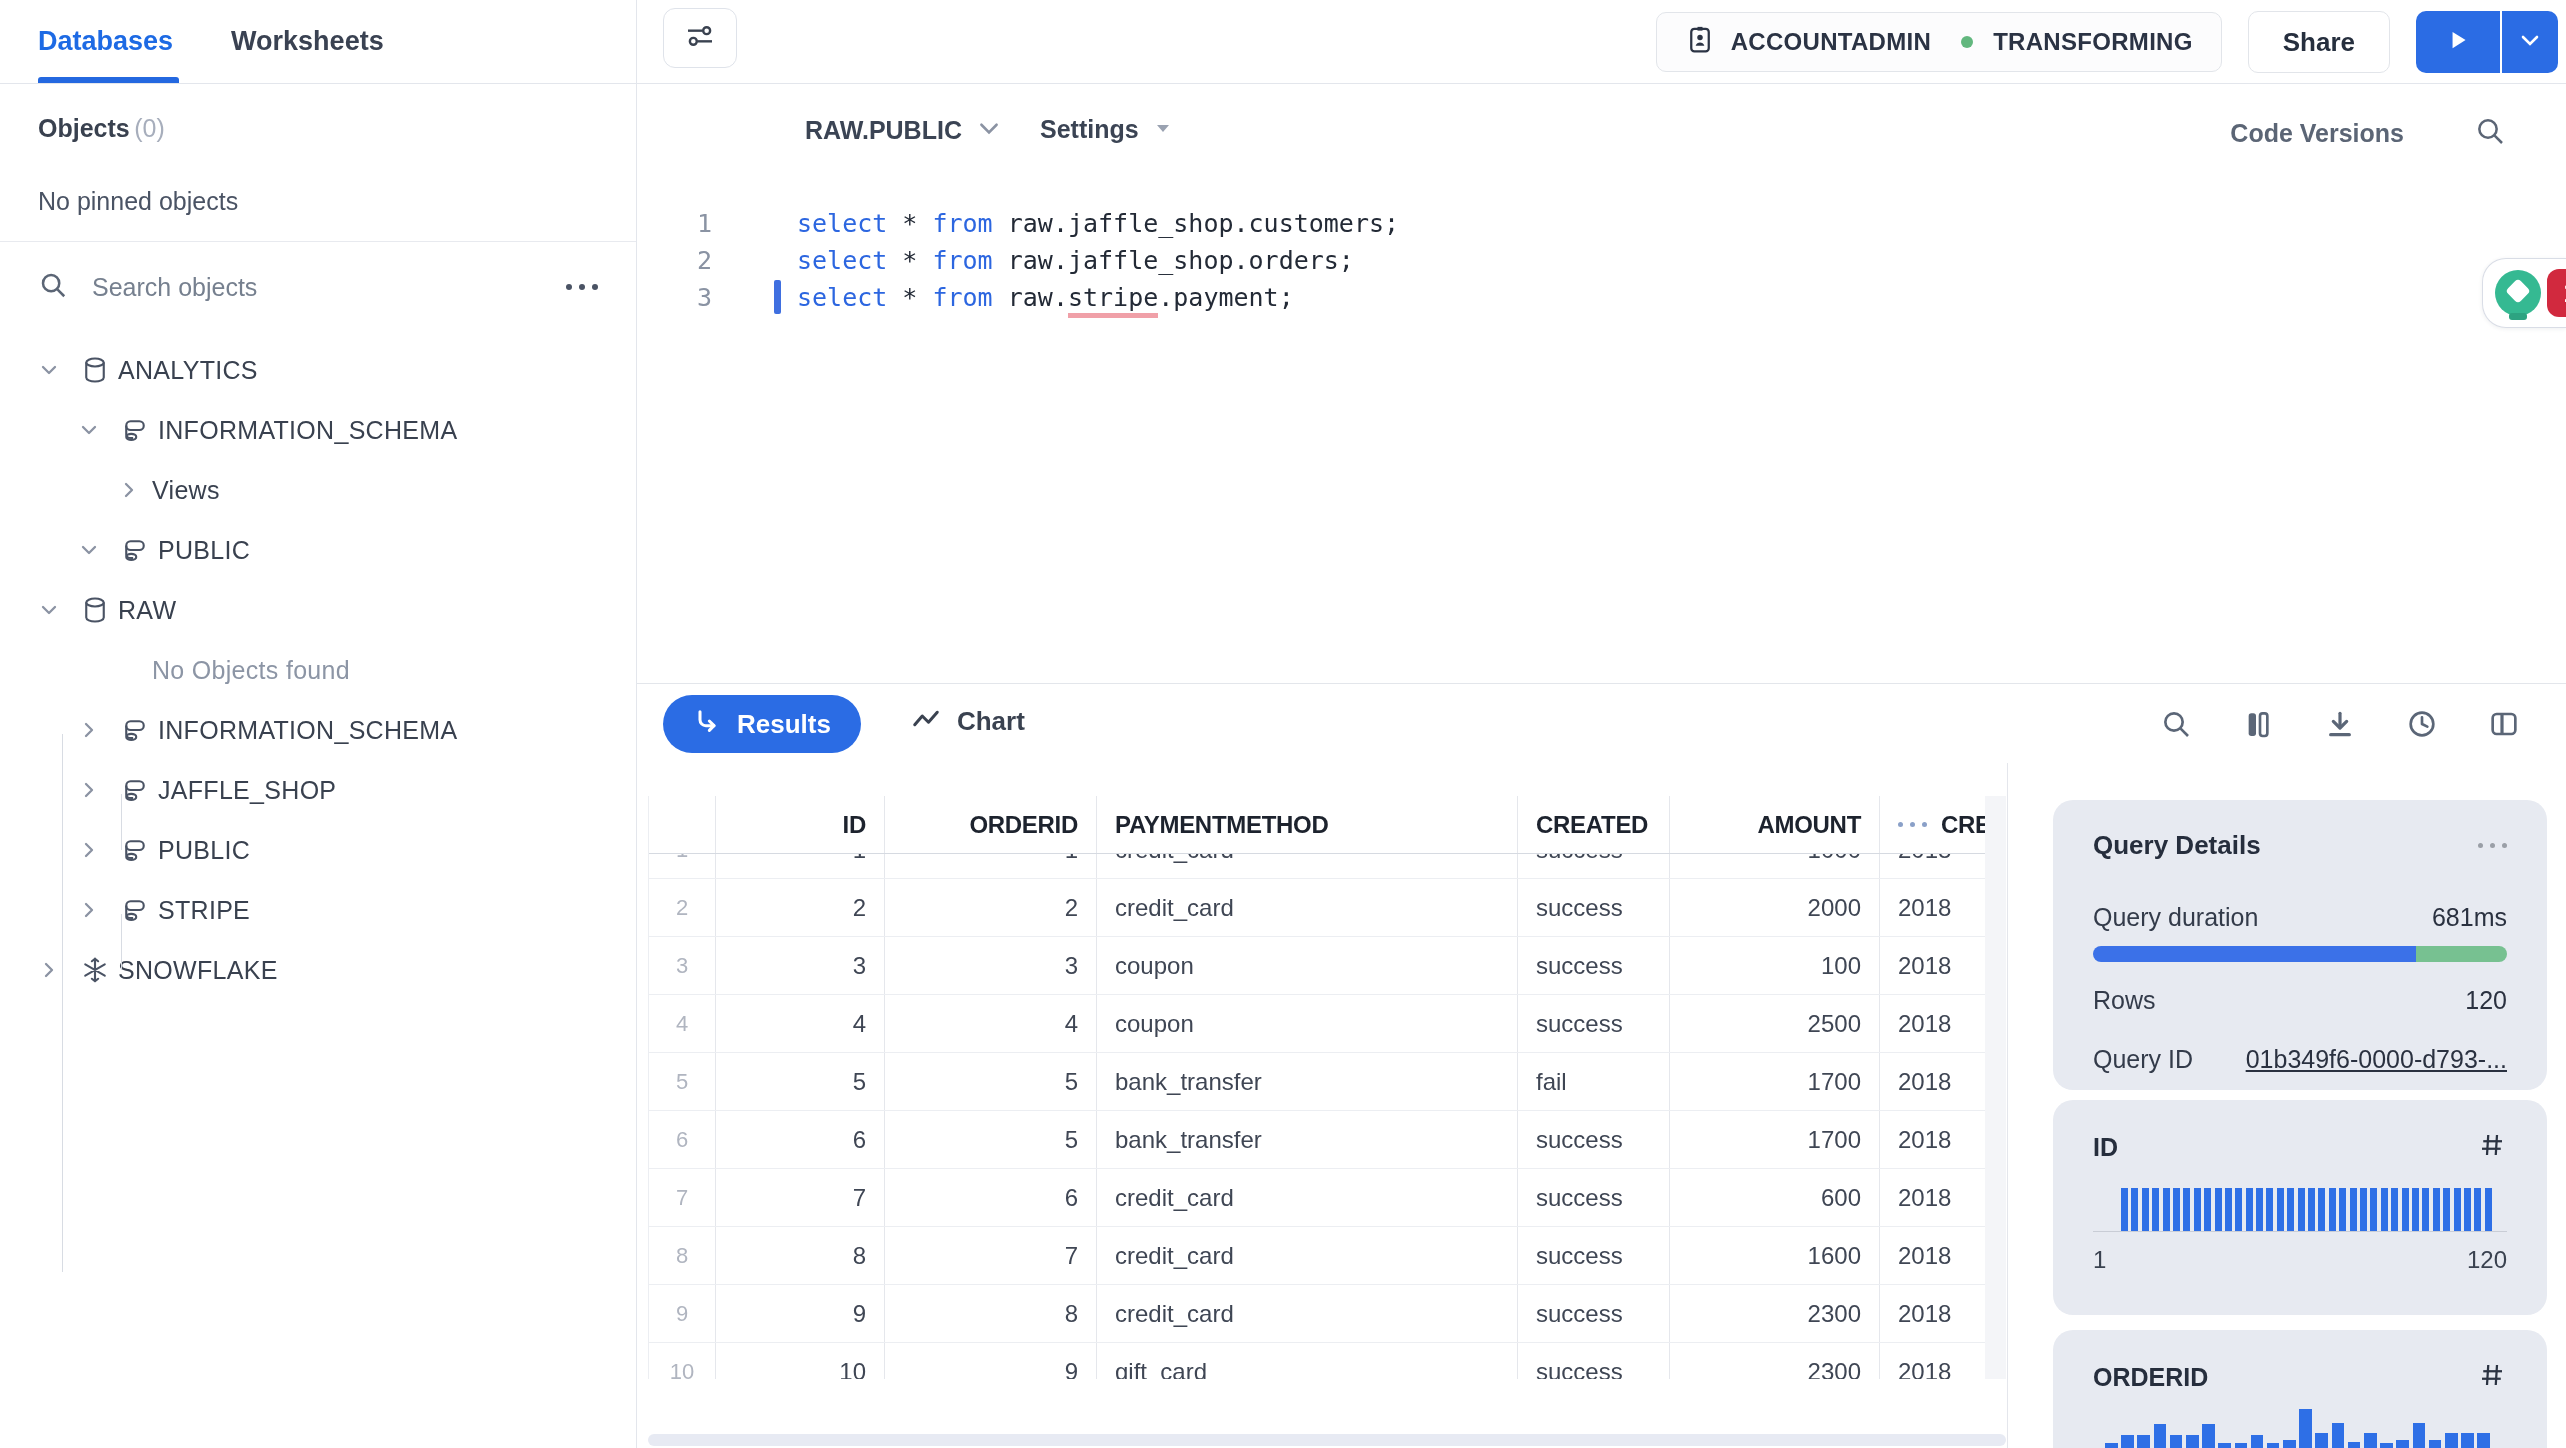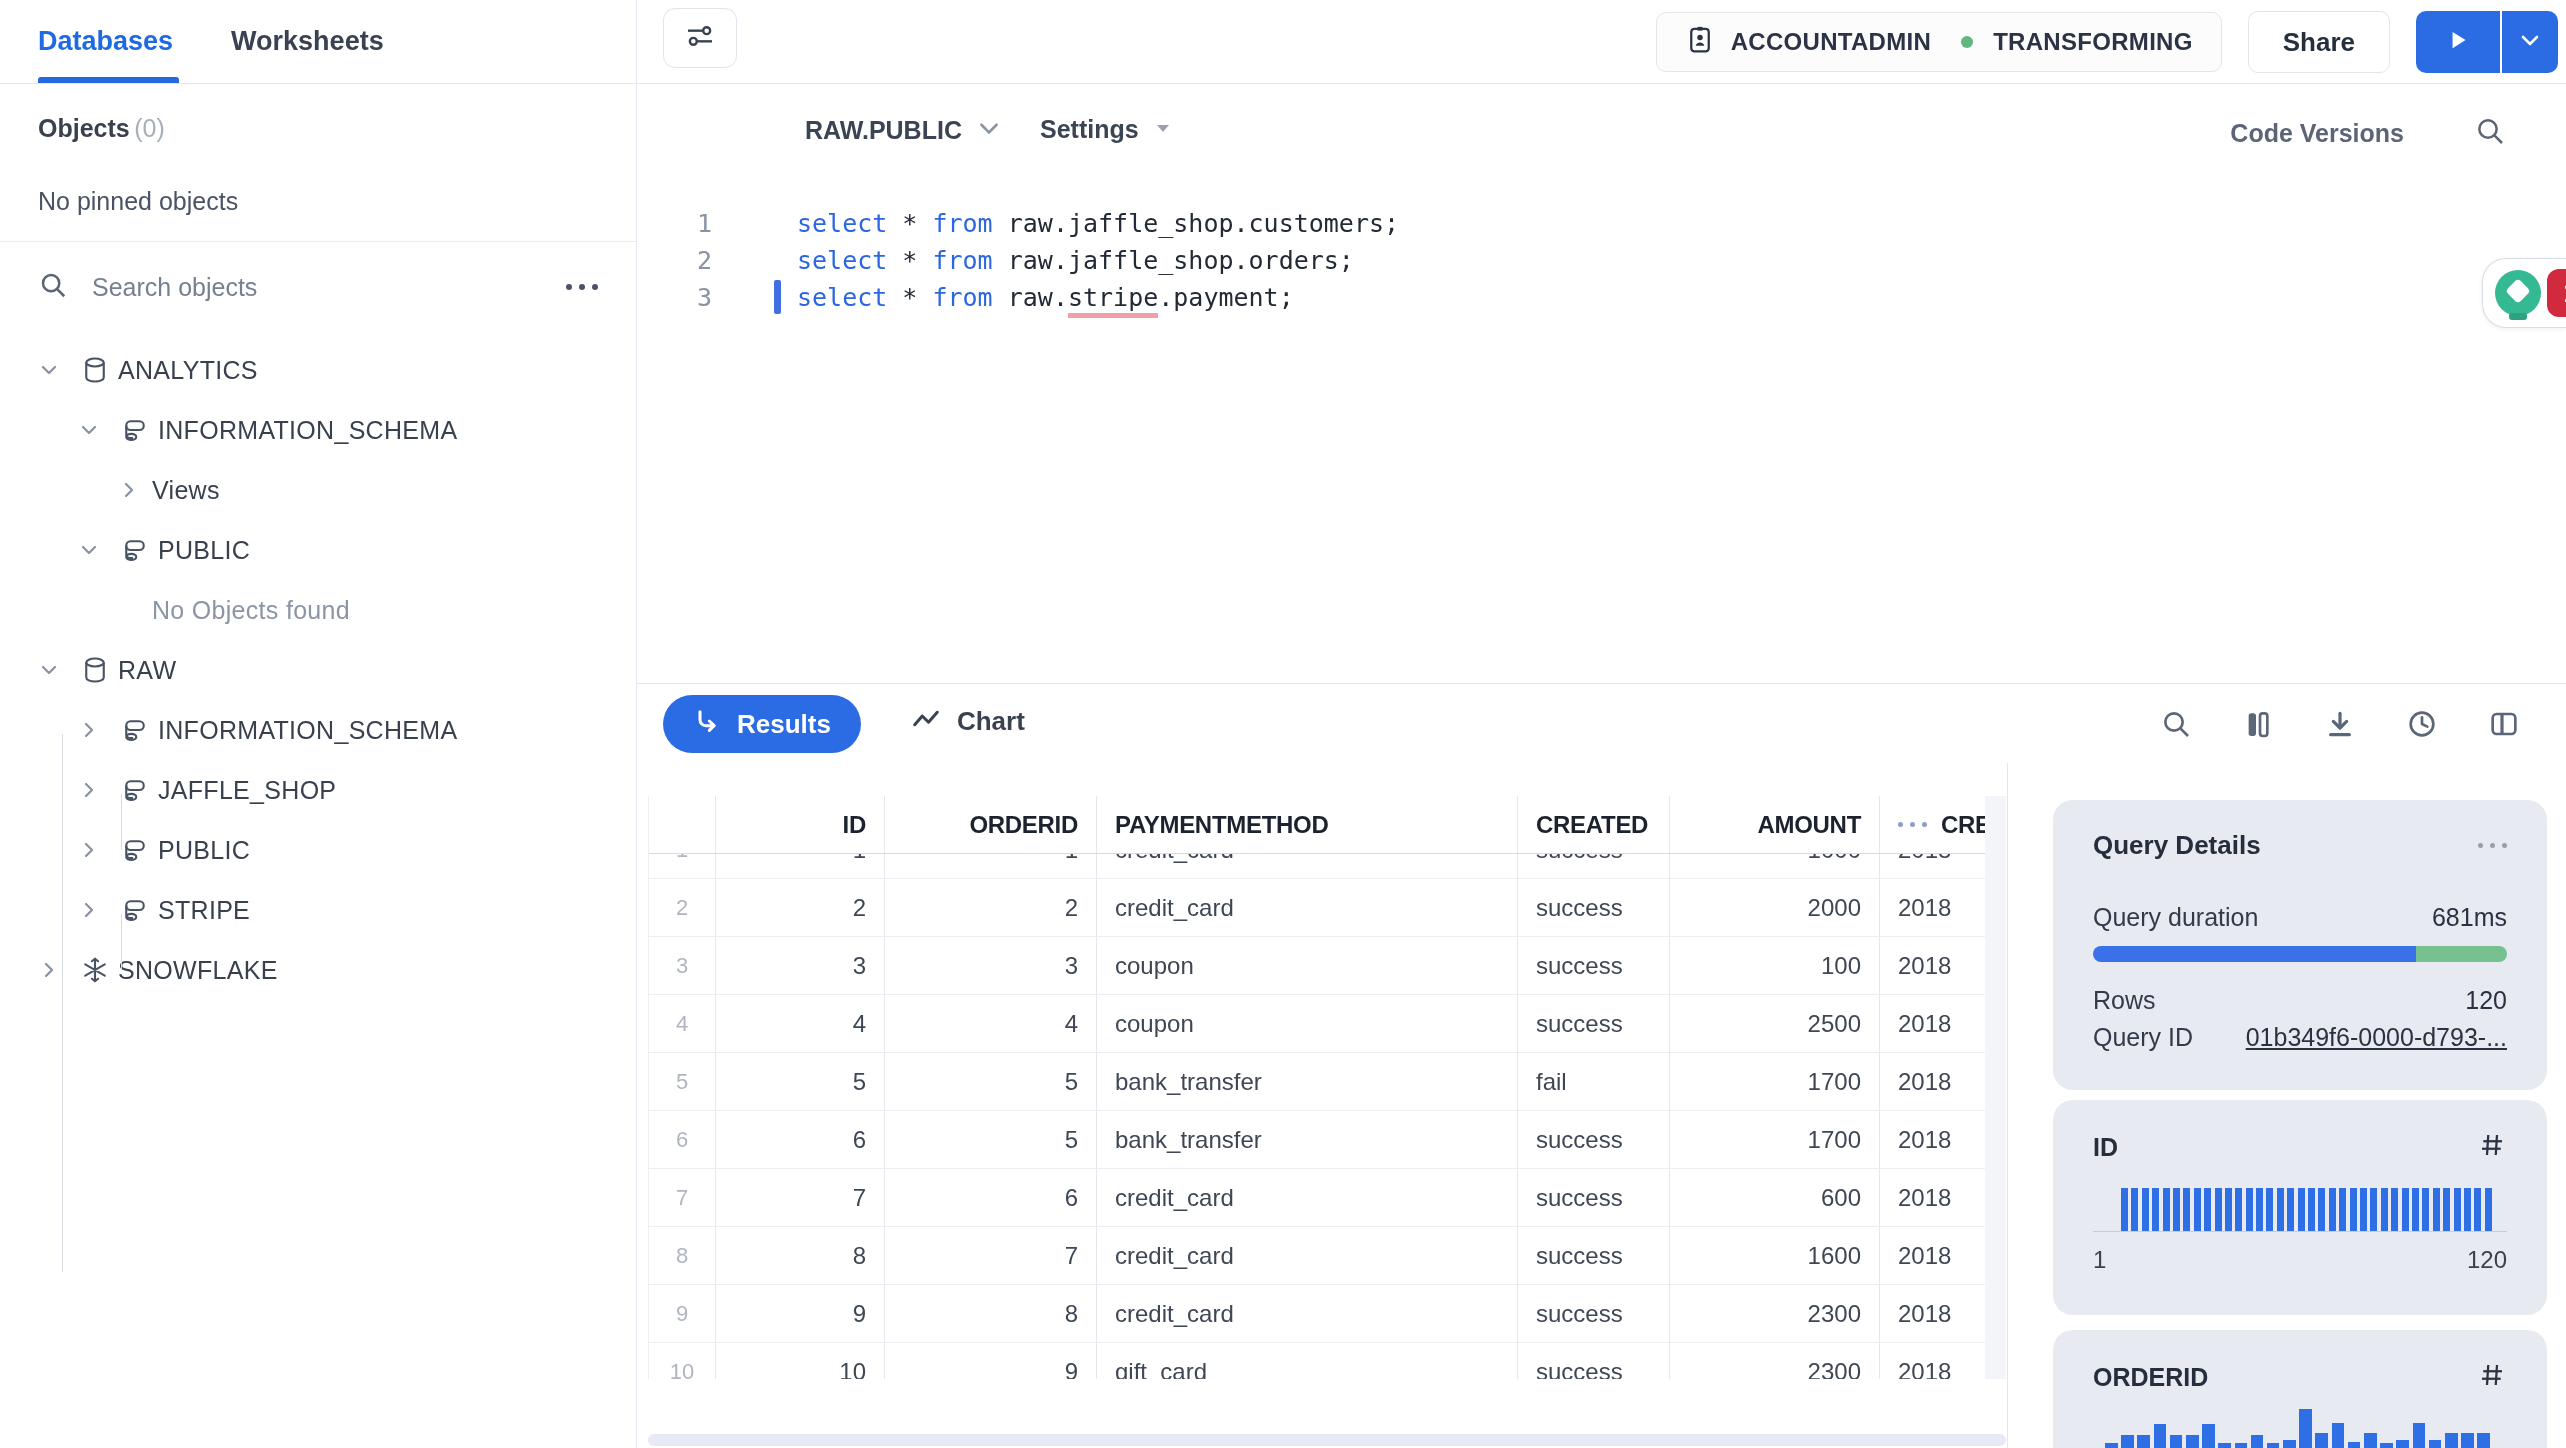--- a/index.html
+++ b/index.html
@@ -178,37 +178,37 @@
         </span>
         <span class="ticon">
           <svg width="30" height="30" viewBox="0 0 24 24" fill="none" stroke="#4a5364" stroke-width="1.7">
             <rect x="5" y="5" width="14" height="7" rx="3.5"></rect>
             <path d="M5 8.5 v7 c0 1.6 1.6 2.9 4 2.9 h1.5"></path>
             <ellipse cx="9" cy="17.5" rx="4" ry="2.4"></ellipse>
           </svg>
         </span>
         <span class="tlabel">PUBLIC</span>
       </div>
+      <div class="tree-row" style="padding-left: 26px;">
+        <span class="chev">
+          <svg width="24" height="24" viewBox="0 0 24 24" fill="none" stroke="#8b93a3" stroke-width="2.3" stroke-linecap="round" stroke-linejoin="round">
+            <polyline points="6,9 12,15 18,9"></polyline>
+          </svg>
+        </span>
+        <span class="ticon">
+          <svg width="30" height="32" viewBox="0 0 24 24" fill="none" stroke="#4a5364" stroke-width="1.7">
+            <ellipse cx="12" cy="6" rx="7" ry="3.2"></ellipse>
+            <path d="M5 6 v12 c0 1.8 3.1 3.2 7 3.2 s7-1.4 7-3.2 V6"></path>
+          </svg>
+        </span>
+        <span class="tlabel">RAW</span>
+      </div>
       <div class="tree-row muted" style="padding-left: 106px;">
         <span class="chev"></span>
         <span class="tlabel">No Objects found</span>
-      </div>
-      <div class="tree-row" style="padding-left: 26px;">
-        <span class="chev">
-          <svg width="24" height="24" viewBox="0 0 24 24" fill="none" stroke="#8b93a3" stroke-width="2.3" stroke-linecap="round" stroke-linejoin="round">
-            <polyline points="6,9 12,15 18,9"></polyline>
-          </svg>
-        </span>
-        <span class="ticon">
-          <svg width="30" height="32" viewBox="0 0 24 24" fill="none" stroke="#4a5364" stroke-width="1.7">
-            <ellipse cx="12" cy="6" rx="7" ry="3.2"></ellipse>
-            <path d="M5 6 v12 c0 1.8 3.1 3.2 7 3.2 s7-1.4 7-3.2 V6"></path>
-          </svg>
-        </span>
-        <span class="tlabel">RAW</span>
       </div>
       <div class="tree-row" style="padding-left: 66px;">
         <span class="chev">
           <svg width="24" height="24" viewBox="0 0 24 24" fill="none" stroke="#8b93a3" stroke-width="2.3" stroke-linecap="round" stroke-linejoin="round">
             <polyline points="9,6 15,12 9,18"></polyline>
           </svg>
         </span>
         <span class="ticon">
           <svg width="30" height="30" viewBox="0 0 24 24" fill="none" stroke="#4a5364" stroke-width="1.7">
             <rect x="5" y="5" width="14" height="7" rx="3.5"></rect>
@@ -568,21 +568,21 @@
       <span class="v">681ms</span>
     </div>
     <div class="pbar">
       <span class="b" id="pbar-blue" style="width: 78%;"></span>
       <span class="g"></span>
     </div>
     <div class="kv">
       <span>Rows</span>
       <span class="v">120</span>
     </div>
-    <div class="kv" style="margin-top:8px;">
+    <div class="kv" style="margin-top:30px;">
       <span>Query ID</span>
       <span class="v qid-link">01b349f6-0000-d793-...</span>
     </div>
   </div>
 
   <div class="card" style="top:337px; height:215px;">
     <div class="card-title-row">
       <span class="card-title" style="font-size:25px;">ID</span>
       <span class="hash-icon">
         <svg width="30" height="30" viewBox="0 0 24 24" fill="none" stroke="#2b3342" stroke-width="1.8">

